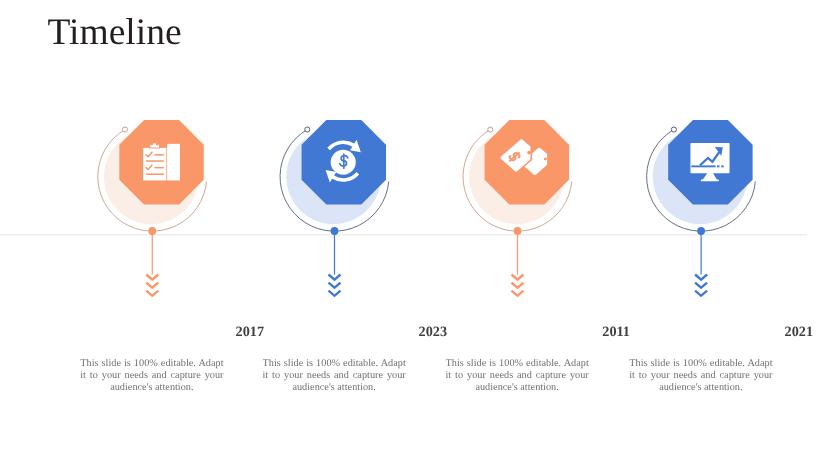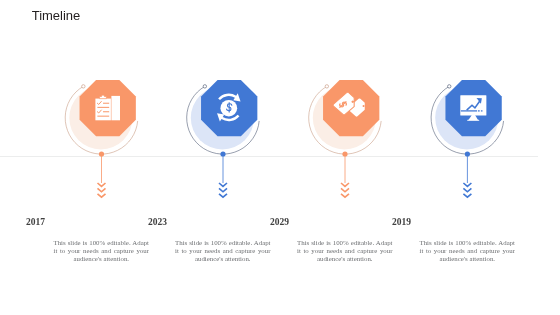--- a/index.html
+++ b/index.html
@@ -1,24 +1,24 @@
 <!DOCTYPE html>
 <html><head>
 <meta charset="utf-8">
 <style>
   html,body{margin:0;padding:0;}
   body{width:560px;height:315px;background:#ffffff;overflow:hidden;
        font-family:"Liberation Serif", serif;-webkit-font-smoothing:antialiased;text-rendering:optimizeLegibility;}
   #slide{position:relative;width:560px;height:315px;background:#fff;overflow:hidden;}
-  #title{position:absolute;transform:translateZ(0);left:31.7px;top:7.6px;font-size:13px;color:#231f20;
-         font-family:Liberation Sans, sans-serif;}
+  #title{position:absolute;transform:translateZ(0);left:31.7px;top:7.6px;font-size:25px;color:#231f20;
+         font-family:Liberation Serif, serif;}
   .axis{position:absolute;left:0;top:156px;width:538px;height:1px;
         background:#eceded;}
   .node{position:absolute;top:0;left:0;width:560px;height:315px;pointer-events:none;}
-  .year{position:absolute;transform:translateZ(0);top:217px;width:150px;text-align:left;
+  .year{position:absolute;transform:translateZ(0);top:217px;width:150px;text-align:right;
         font-size:9.5px;font-weight:bold;color:#404040;
         font-family:"Liberation Serif", serif;}
   .body{position:absolute;transform:translateZ(0);top:238.8px;width:95.5px;text-align:justify;text-align-last:center;
         font-size:6.85px;color:#6e7073;line-height:8.05px;
         font-family:"Liberation Serif", serif;}
 </style>
 </head>
 <body>
 
 <div id="slide">
@@ -109,20 +109,20 @@
 
   <div class="item">
     <div class="year" style="left:26px">2017</div>
     <div class="body" style="left:53.5px">This slide is 100% editable. Adapt it to your needs and capture your audience's attention.</div>
   </div>
   <div class="item">
     <div class="year" style="left:148px">2023</div>
     <div class="body" style="left:175px">This slide is 100% editable. Adapt it to your needs and capture your audience's attention.</div>
   </div>
   <div class="item">
-    <div class="year" style="left:270px">2029</div>
+    <div class="year" style="left:270px">2011</div>
     <div class="body" style="left:297px">This slide is 100% editable. Adapt it to your needs and capture your audience's attention.</div>
   </div>
   <div class="item">
-    <div class="year" style="left:392px">2019</div>
+    <div class="year" style="left:392px">2021</div>
     <div class="body" style="left:419.5px">This slide is 100% editable. Adapt it to your needs and capture your audience's attention.</div>
   </div>
 </div>
 
 </body></html>

